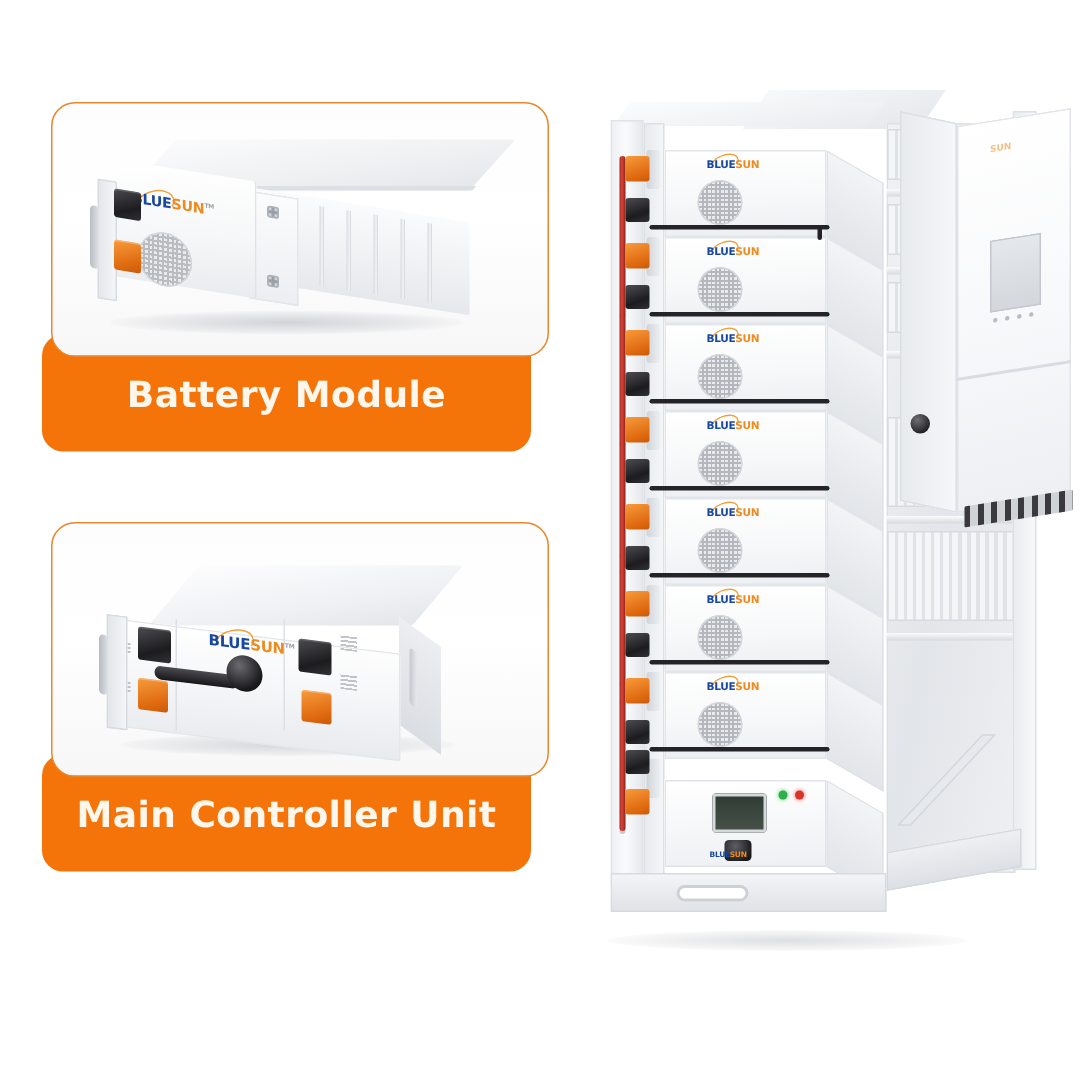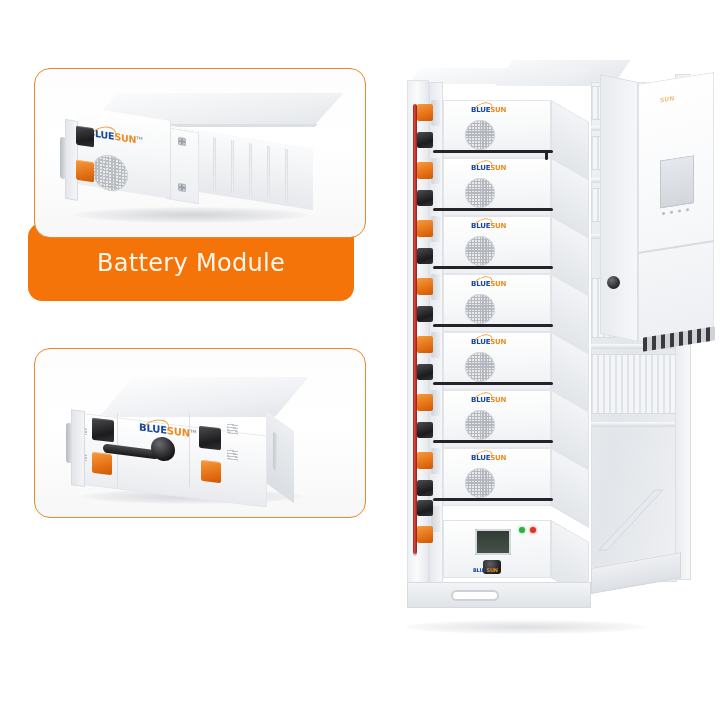--- a/index.html
+++ b/index.html
@@ -19,21 +19,21 @@
     position: absolute;
     background: #F5740A;
     border-radius: 14px;
     z-index: 1;
   }
   .card-band-label {
     position: absolute;
     left: 0; right: 0;
     text-align: center;
     color: #FFF6EC;
-    font-weight: normal;
+    font-weight: bold;
     font-size: 24px;
     letter-spacing: .3px;
     white-space: nowrap;
   }
   .card-photo {
     position: absolute;
     background: linear-gradient(180deg,#fdfdfd 0%,#ffffff 45%,#f7f7f8 100%);
     border: 1.6px solid #E8872B;
     border-radius: 16px;
     z-index: 2;
@@ -460,20 +460,23 @@
         <div class="bm-ear"></div>
         <div class="bm-handle"></div>
         <div class="bm-conn-black"></div>
         <div class="bm-conn-orange"></div>
       </div>
     </div>
   </div>
 
   <div class="card" style="left:28px; top:348px; width:338px; height:233px;">
 
+    <div class="card-band" style="left:0px; top:155px; width:326px; height:78px;">
+      <div class="card-band-label" style="top:26px;">Main Controller Unit</div>
+    </div>
 
     <div class="card-photo" style="left:6px; top:0px; width:332px; height:170px;">
       <div class="bm-wrap">
         <div class="mc-shadow"></div>
 
         <div class="mc-top"></div>
         <div class="mc-rightface"></div>
         <div class="mc-body"></div>
 
         <div class="mc-seam" style="left:82px; top:64px; height:74px;"></div>

